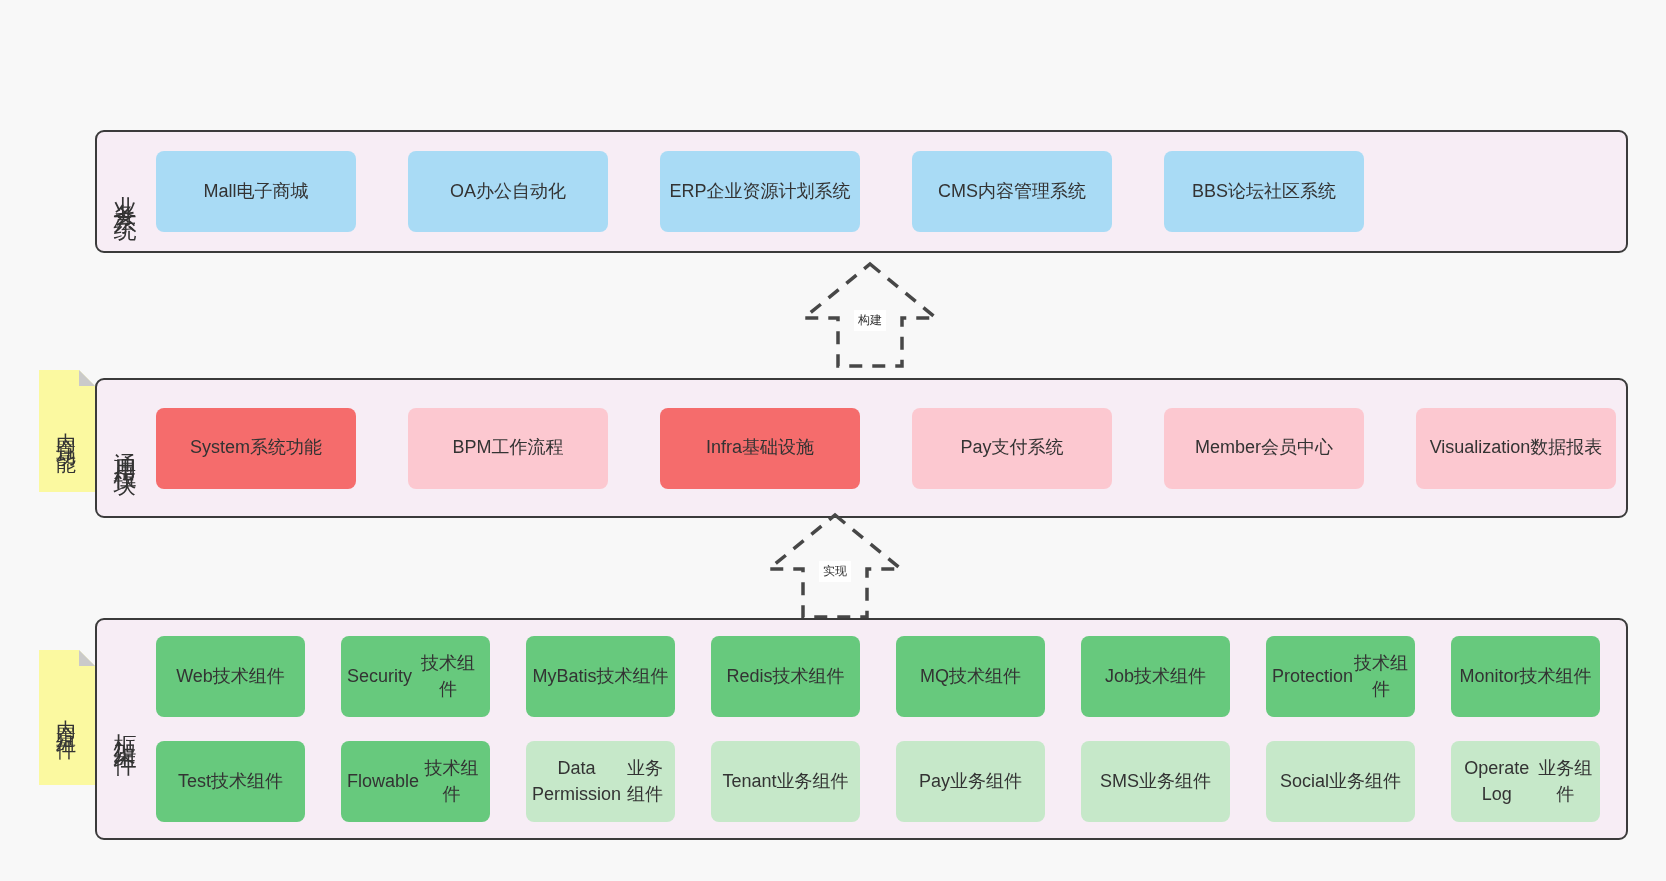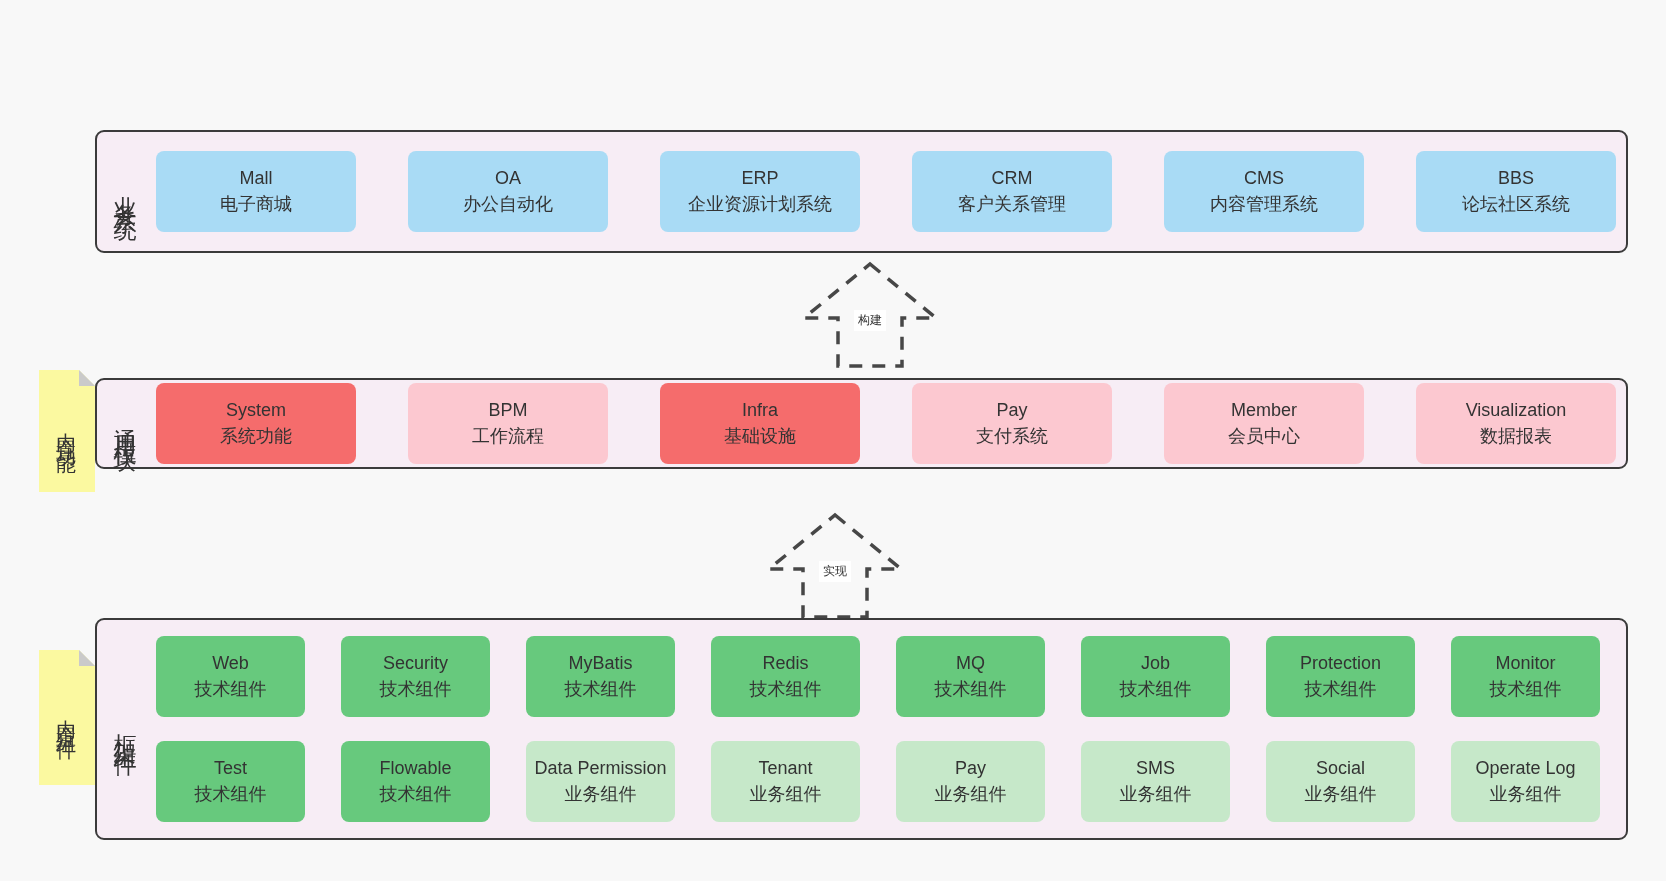--- a/index.html
+++ b/index.html
@@ -7,35 +7,35 @@
     --blue:#a9dbf5; --red:#f56c6c; --pink:#fcc8d0; --green:#67c97d; --green-light:#c6e8c9;
     --note-bg:#fbf9a0; --note-fold:#cacaca; --text:#333333; --arrow:#474747; --arrow-label-bg:#ffffff;
   }
   *{box-sizing:border-box;margin:0;padding:0}
   body{font-family:"Liberation Sans","DejaVu Sans",sans-serif;background:var(--page-bg);}
   .stage{position:relative;width:1666px;height:881px;background:var(--page-bg);overflow:hidden;color:var(--text);}
 
   .panel{position:absolute;left:95px;width:1533px;background:var(--panel-bg);
          border:2px solid var(--panel-border);border-radius:9px;}
   .panel-top{top:130px;height:123px;}
-  .panel-mid{top:378px;height:91px;}
+  .panel-mid{top:378px;height:140px;}
   .panel-bot{top:618px;height:222px;}
 
   .tier-label{position:absolute;left:0;top:0;bottom:0;width:58px;
     display:flex;align-items:center;justify-content:center;
     writing-mode:vertical-rl;text-orientation:upright;letter-spacing:7px;
     font-size:23px;color:var(--text);}
 
   .boxes{position:absolute;left:59px;right:8px;top:0;bottom:0;
     display:flex;align-items:center;}
   .cols6{gap:52px;}
   .panel-bot .boxes{flex-direction:column;align-items:flex-start;justify-content:center;gap:24px;}
   .brow{display:flex;gap:36px;align-items:flex-end;}
 
-  .box{display:flex;flex-direction:column;align-items:center;justify-content:center;
+  .box{display:flex;align-items:center;justify-content:center;
     border-radius:8px;text-align:center;font-size:18px;line-height:1.42;color:var(--text);}
   .box.w200{width:200px;height:81px;}
   .box.w149{width:149px;height:81px;padding:0 6px;}
   .box.blue{background:var(--blue);}
   .box.red{background:var(--red);}
   .box.pink{background:var(--pink);}
   .box.green{background:var(--green);}
   .box.green-light{background:var(--green-light);}
 
   .note{position:absolute;left:39px;width:56px;background:var(--note-bg);
@@ -71,24 +71,20 @@
       </div>
       <div class="box w200 blue">
         <div>OA</div>
         <div>办公自动化</div>
       </div>
       <div class="box w200 blue">
         <div>ERP</div>
         <div>企业资源计划系统</div>
       </div>
       <div class="box w200 blue">
-        <div>CRM</div>
-        <div>客户关系管理</div>
-      </div>
-      <div class="box w200 blue">
         <div>CMS</div>
         <div>内容管理系统</div>
       </div>
       <div class="box w200 blue">
         <div>BBS</div>
         <div>论坛社区系统</div>
       </div>
     </div>
   </section>
 

